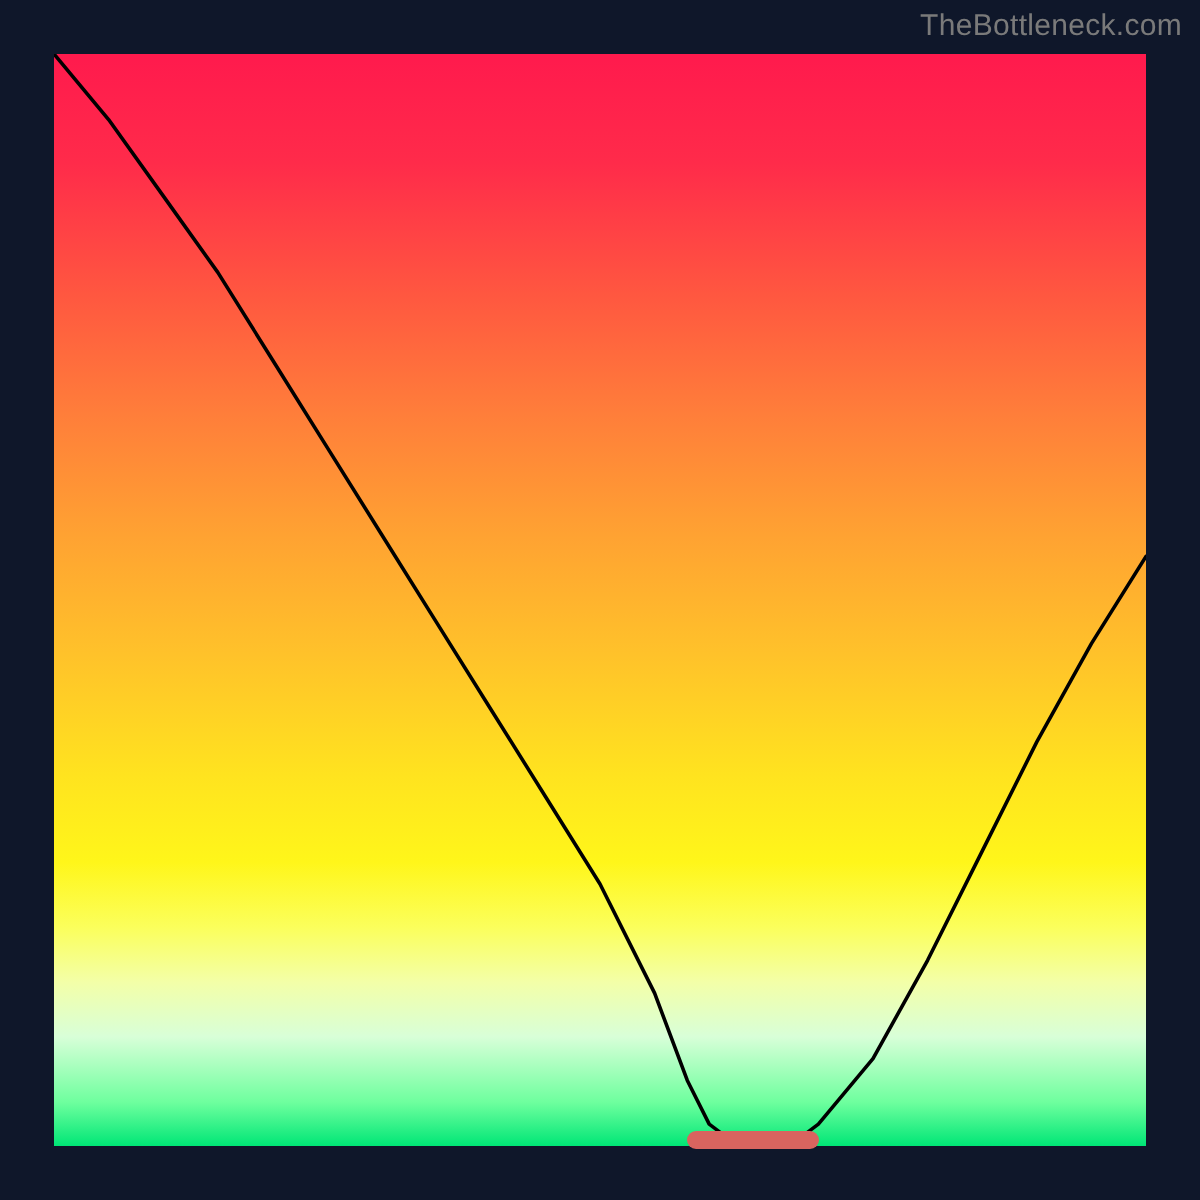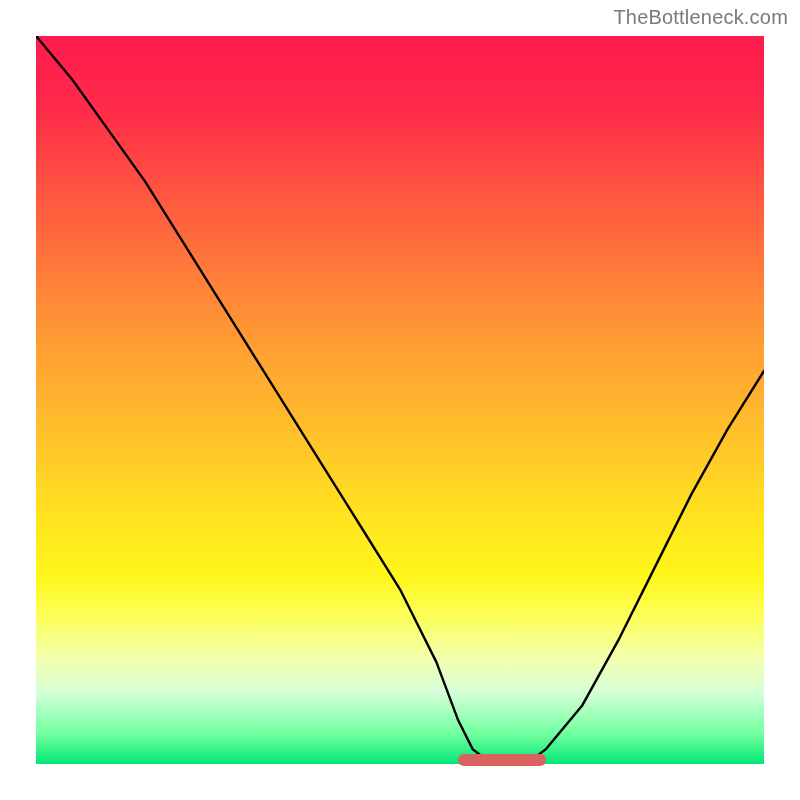--- a/index.html
+++ b/index.html
@@ -1,16 +1,16 @@
 <!DOCTYPE html>
 <html><head>
 <meta charset="utf-8">
 <style>
   html,body{margin:0;padding:0;width:800px;height:800px;background:#000;overflow:hidden;font-family:Arial,Helvetica,sans-serif}
-  .frame{position:absolute;left:0;top:0;width:800px;height:800px;background:#ffffff}
+  .frame{position:absolute;left:0;top:0;width:800px;height:800px;background:#0f172a}
   .plot{position:absolute;left:36px;top:36px;width:728px;height:728px;background:#000}
   .gradient{position:absolute;left:0;top:0;width:100%;height:100%;
     background:linear-gradient(to bottom,
       #ff1a4d 0%,
       #ff2b4a 10%,
       #ff5740 22%,
       #ff7e3a 33%,
       #ffa232 44%,
       #ffc22a 55%,
       #ffe31f 66%,

